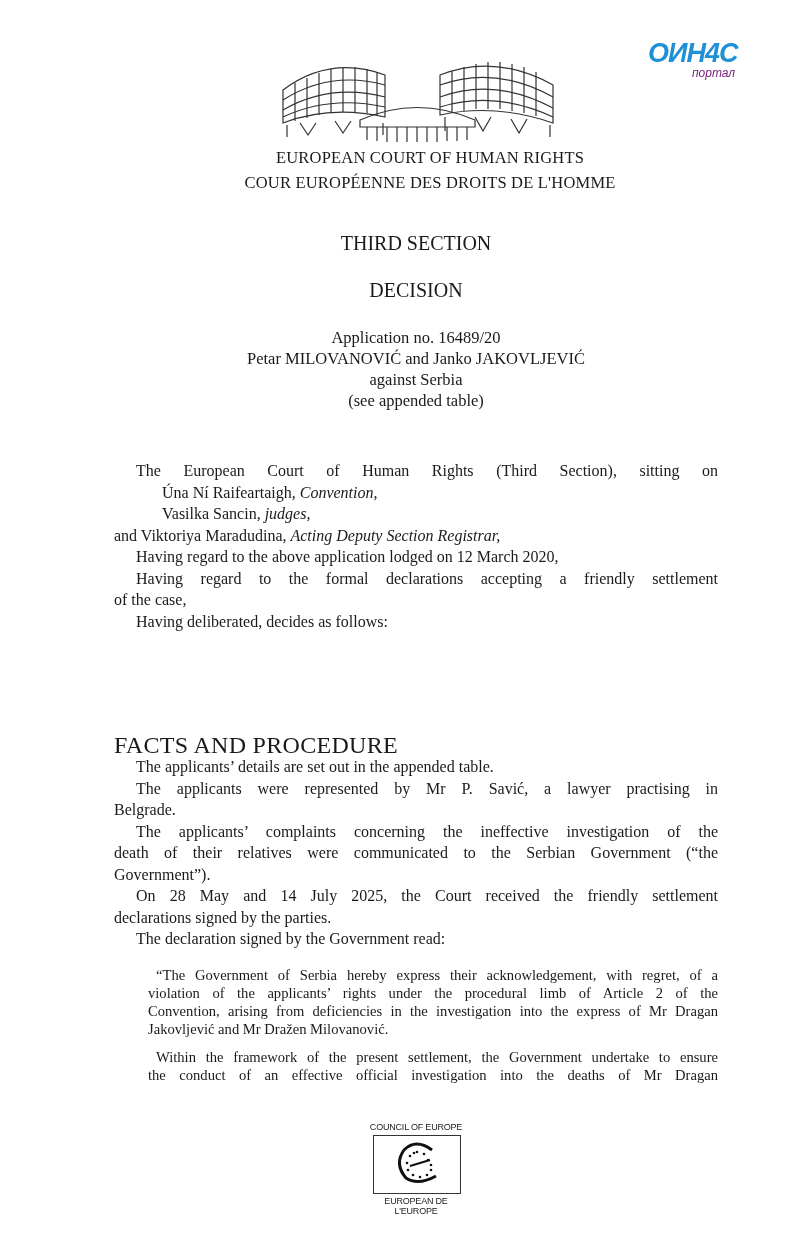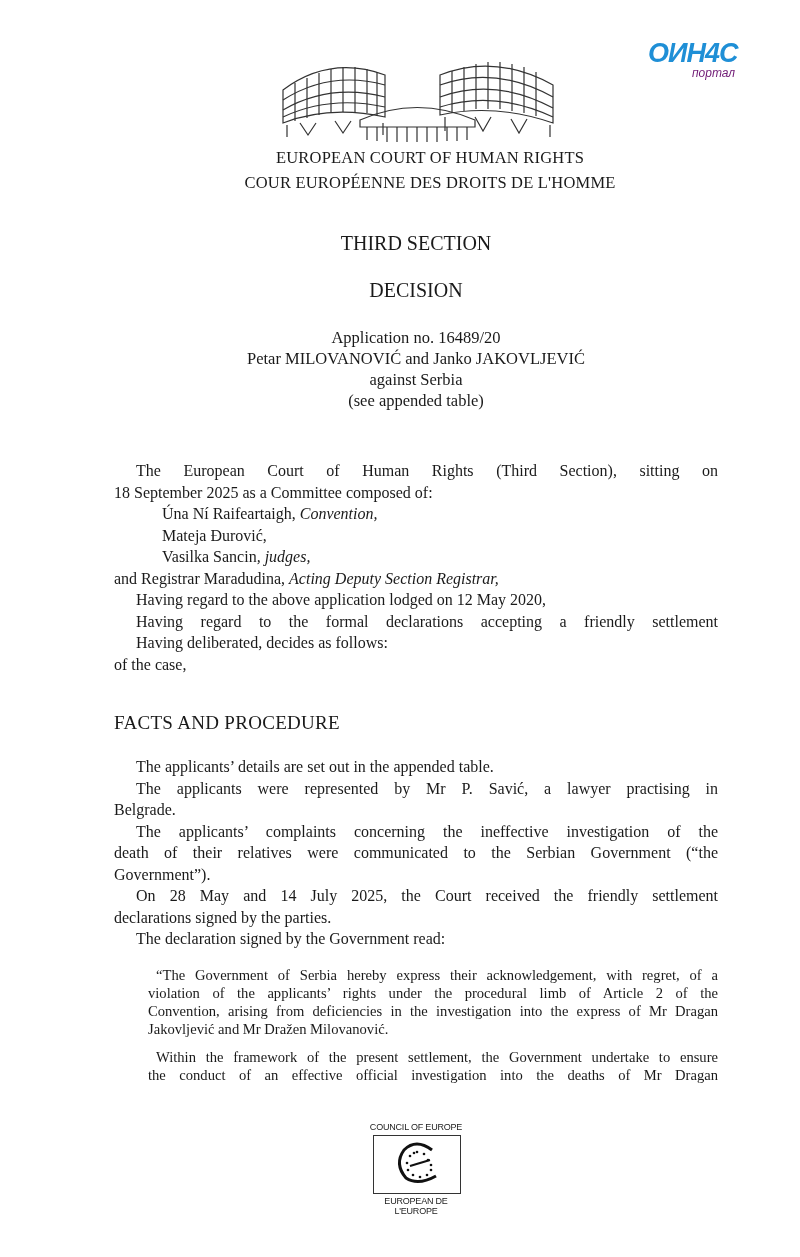--- a/index.html
+++ b/index.html
@@ -13,21 +13,21 @@
   .inas .sub { position:absolute; left:44px; top:30px; font-family:"Liberation Sans", sans-serif;
         font-style:italic; font-size:12px; color:#701a75; }
   .court-name { left:0; width:860px; text-align:center; font-size:16.5px; letter-spacing:0.2px; }
   .h-section { left:0; width:832px; text-align:center; font-size:20px; }
   .app-block { left:0; width:832px; text-align:center; font-size:16.5px; line-height:21px; }
   .para { left:114px; width:604px; font-size:16px; line-height:21.5px; text-align:justify; }
   .line { display:block; white-space:nowrap; }
   .indent { padding-left:22px; }
   .indent2 { padding-left:48px; }
   .just { text-align:justify; text-align-last:justify; display:block; }
-  .h-facts { left:114px; top:712px; font-size:19px; letter-spacing:0.3px; }
+  .h-facts { left:114px; top:732px; font-size:24px; letter-spacing:0.3px; }
   .quote { left:148px; width:570px; font-size:14.6px; line-height:18px; }
   .coe { left:364px; top:1122px; width:104px; height:88px; }
   .coe .t { position:absolute; left:0; width:104px; text-align:center; font-family:"Liberation Sans", sans-serif;
             font-size:9px; letter-spacing:-0.2px; color:#222; }
   .coe .box { position:absolute; left:9px; top:13px; width:86px; height:57px; border:1px solid #333; }
 </style>
 </head>
 <body>
 
 <div class="abs logo-court">
@@ -69,29 +69,27 @@
 
 <div class="abs app-block" style="top:327px;">
   <span class="line">Application no. 16489/20</span>
   <span class="line">Petar MILOVANOVIĆ and Janko JAKOVLJEVIĆ</span>
   <span class="line">against Serbia</span>
   <span class="line">(see appended table)</span>
 </div>
 
 <div class="abs para" style="top:460px;">
   <span class="just indent">The European Court of Human Rights (Third Section), sitting on</span>
-  <span class="line">18 September 2025 as a Committee composed of:</span>
   <span class="line indent2"><span>Úna Ní Raifeartaigh, </span><i>Convention,</i></span>
-  <span class="line indent2"><span>Mateja Đurović,</span></span>
   <span class="line indent2"><span>Vasilka Sancin</span><i>, judges,</i></span>
-  <span class="line"><span>and Registrar Maradudina, </span><i>Acting Deputy Section Registrar,</i></span>
-  <span class="line indent">Having regard to the above application lodged on 12 May 2020,</span>
+  <span class="line"><span>and Viktoriya Maradudina, </span><i>Acting Deputy Section Registrar,</i></span>
+  <span class="line indent">Having regard to the above application lodged on 12 March 2020,</span>
   <span class="just indent">Having regard to the formal declarations accepting a friendly settlement</span>
+  <span class="line">of the case,</span>
   <span class="line indent">Having deliberated, decides as follows:</span>
-  <span class="line">of the case,</span>
 </div>
 
 <div class="abs h-facts">FACTS AND PROCEDURE</div>
 
 <div class="abs para" style="top:756px;">
   <span class="line indent">The applicants’ details are set out in the appended table.</span>
   <span class="just indent">The applicants were represented by Mr P. Savić, a lawyer practising in</span>
   <span class="line">Belgrade.</span>
   <span class="just indent">The applicants’ complaints concerning the ineffective investigation of the</span>
   <span class="just">death of their relatives were communicated to the Serbian Government (“the</span>

